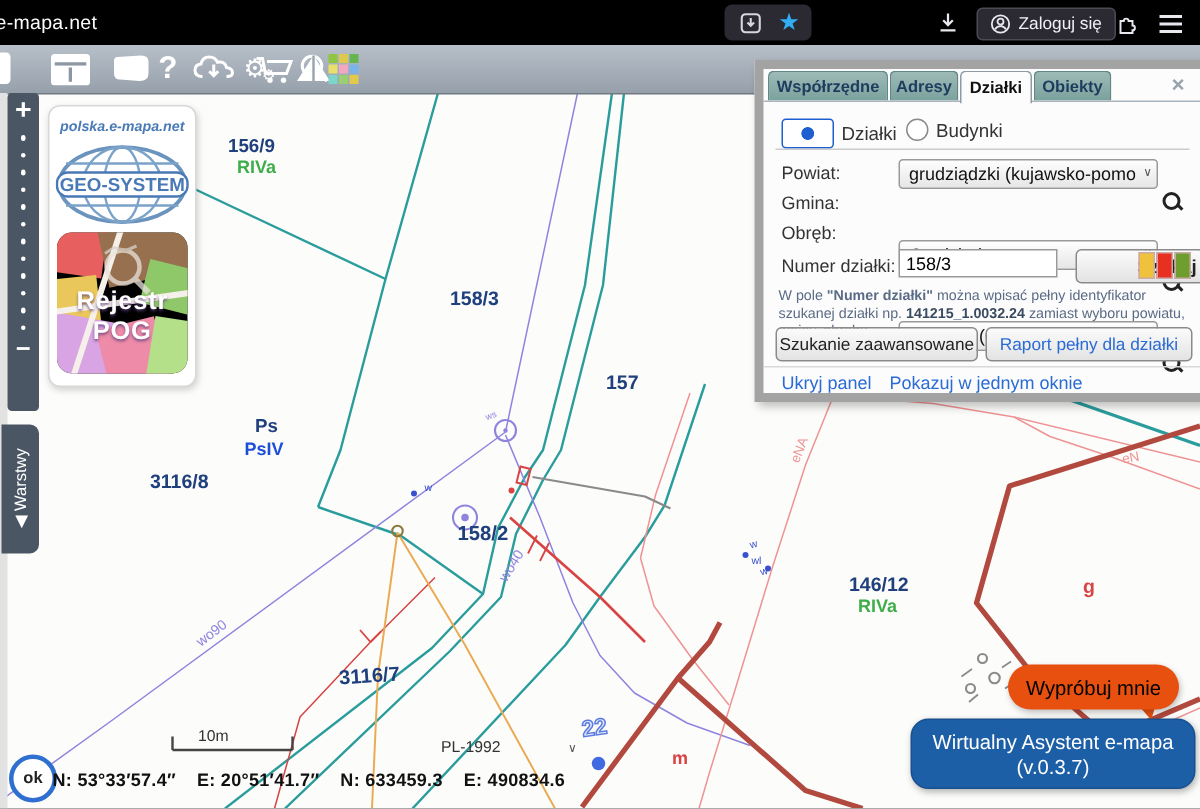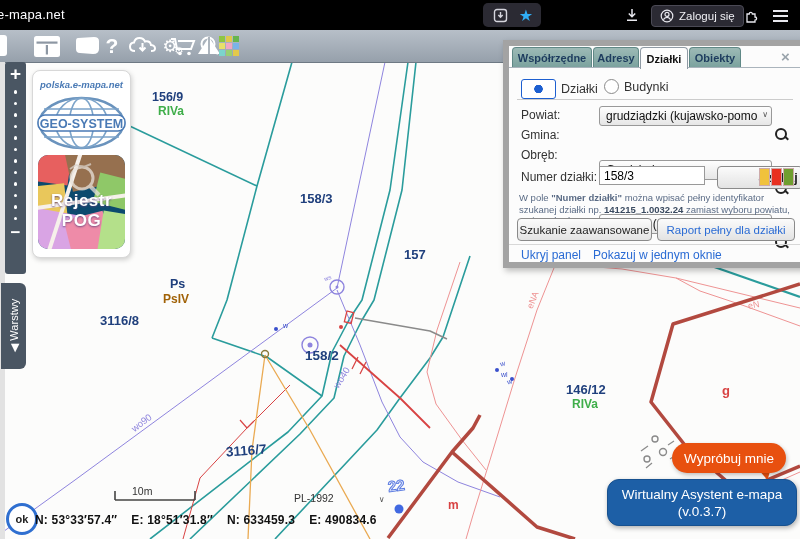--- a/index.html
+++ b/index.html
@@ -51,37 +51,37 @@
   #zoombar{left:5px;top:62px;width:21px;height:212px;background:#4a5663;border-radius:3px;
            display:flex;flex-direction:column;align-items:center;color:#fff;}
   #zoomdots{display:flex;flex-direction:column;align-items:center;gap:8px;margin-top:6px;}
   #zoomdots i{width:3.5px;height:3.5px;border-radius:50%;background:#fff;display:block;}
   #layers-tab{left:1px;top:283px;width:25px;height:86px;background:#4a5663;border-radius:0 6px 6px 0;}
   #layers-tab span{position:absolute;left:-24px;top:36px;width:74px;transform:rotate(-90deg);
                    color:#fff;font-size:11px;text-align:center;}
   #logocard{left:32px;top:70px;width:97px;height:186px;background:#fff;border:1px solid #d8d8d8;
             border-radius:8px;box-shadow:1px 2px 5px rgba(0,0,0,.18);}
   #sitename{left:0;top:8px;width:97px;text-align:center;font-size:9.5px;font-weight:bold;color:#4a7ab5;font-style:italic;}
-  #pog{left:5px;top:84px;width:87px;height:94px;border-radius:10px;overflow:hidden;background:#0c4a6e;}
+  #pog{left:5px;top:84px;width:87px;height:94px;border-radius:10px;overflow:hidden;background:#000000;}
   #pog .patch{position:absolute;}
   #pog .road{position:absolute;background:#f6f0ea;}
   #pogtext{left:0;top:36px;width:87px;text-align:center;color:#fff;font-weight:bold;font-size:17px;
            line-height:20px;text-shadow:0 1px 2px rgba(90,60,120,.8);letter-spacing:.5px;}
   
   #maplabels .map-label{position:absolute;white-space:nowrap;}
   .outline{color:#dfe6fb;-webkit-text-stroke:1px #5a7ae0;}
   
   #okbtn{left:6px;top:503px;width:26px;height:26px;border-radius:50%;background:#fff;border:3px solid #2f6fd0;
          display:flex;align-items:center;justify-content:center;font-size:11px;font-weight:bold;color:#222;}
   #coords{left:35px;top:513px;font-size:12px;font-weight:bold;color:#111;letter-spacing:.2px;}
   #coords span{margin-right:14px;}
   #crs{left:294px;top:492px;font-size:10.5px;color:#333;}
   #scale-label{left:132px;top:485px;font-size:10.5px;color:#333;}
   #bubble{left:672px;top:443px;width:114px;height:30px;background:#e8500f;border-radius:15px;
-          color:#ffffff;font-size:13.5px;display:flex;align-items:center;justify-content:center;
+          color:#000000;font-size:13.5px;display:flex;align-items:center;justify-content:center;
           box-shadow:1px 2px 4px rgba(0,0,0,.25);}
   #bubble-tail{left:757px;top:468px;width:14px;height:12px;background:#e8500f;
                clip-path:polygon(0 0,100% 0,75% 100%);}
   #assistant-btn{left:607px;top:479px;width:188px;height:45px;background:#1d5fa6;border:1px solid #17518f;
                  border-radius:12px;color:#fff;font-size:13.5px;line-height:17px;text-align:center;
                  display:flex;flex-direction:column;align-items:center;justify-content:center;
                  box-shadow:1px 2px 5px rgba(0,0,0,.3);}
 </style>
 </head>
 <body>
@@ -137,21 +137,21 @@
         <line x1="366" y1="362" x2="360" y2="374" stroke="#d84343" stroke-width="1.2"></line>
         <line x1="240" y1="420" x2="247" y2="428" stroke="#d84343" stroke-width="1.2"></line>
         <line x1="254" y1="421" x2="247" y2="428" stroke="#d84343" stroke-width="1.2"></line>
       </svg>
     <div id="maplabels" class="abs" style="left:0;top:-62px;width:800px;height:539px;">
         <div class="map-label" style="left: 152px; top: 90px; font-size: 12.5px; color: rgb(32, 64, 125); font-weight: bold;">156/9</div>
         <div class="map-label" style="left: 158px; top: 104px; font-size: 12px; color: rgb(63, 174, 74); font-weight: bold;">RIVa</div>
         <div class="map-label" style="left: 300px; top: 191px; font-size: 13px; color: rgb(32, 64, 125); font-weight: bold;">158/3</div>
         <div class="map-label" style="left: 404px; top: 247px; font-size: 13px; color: rgb(32, 64, 125); font-weight: bold;">157</div>
         <div class="map-label" style="left: 170px; top: 277px; font-size: 12.5px; color: rgb(32, 64, 125); font-weight: bold;">Ps</div>
-        <div class="map-label" style="left: 163px; top: 292px; font-size: 12px; color: #a16207; font-weight: bold;">PsIV</div>
+        <div class="map-label" style="left: 163px; top: 292px; font-size: 12px; color: #1d4ed8; font-weight: bold;">PsIV</div>
         <div class="map-label" style="left: 100px; top: 313px; font-size: 13px; color: rgb(32, 64, 125); font-weight: bold;">3116/8</div>
         <div class="map-label" style="left: 305px; top: 348px; font-size: 13.5px; color: rgb(32, 64, 125); font-weight: bold;">158/2</div>
         <div class="map-label" style="left: 226px; top: 443px; font-size: 13.5px; color: rgb(32, 64, 125); font-weight: bold; transform: rotate(-4deg);">3116/7</div>
         <div class="map-label" style="left: 566px; top: 382px; font-size: 13px; color: rgb(32, 64, 125); font-weight: bold;">146/12</div>
         <div class="map-label" style="left: 572px; top: 397px; font-size: 12px; color: rgb(63, 174, 74); font-weight: bold;">RIVa</div>
         <div class="map-label" style="left: 722px; top: 383px; font-size: 13px; color: rgb(216, 67, 67); font-weight: bold;">g</div>
         <div class="map-label" style="left: 448px; top: 498px; font-size: 12px; color: rgb(216, 67, 67); font-weight: bold;">m</div>
         <div class="map-label" style="left: 626px; top: 258px; font-size: 9px; color: rgb(238, 147, 147); transform: rotate(-6deg);">eNA</div>
         <div class="map-label" style="left: 524px; top: 295px; font-size: 9px; color: rgb(238, 147, 147); transform: rotate(-68deg);">eNA</div>
         <div class="map-label" style="left: 748px; top: 300px; font-size: 9px; color: rgb(238, 147, 147); transform: rotate(-10deg);">eN</div>
@@ -382,21 +382,21 @@
   </svg>
   <div id="scale-label" class="abs">10m</div>
   <div id="crs" class="abs">
     <span>PL-1992</span>
     <span style="margin-left:42px;font-size:8px;color:#555;">∨</span>
   </div>
   <div id="okbtn" class="abs">
     <span>ok</span>
   </div>
   <div id="coords" class="abs">
-    <span>N: 53°33′57.4″</span><span>E: 18°51′31.8″</span><span>N: 633459.3</span><span>E: 490834.6</span>
+    <span>N: 53°33′57.4″</span><span>E: 20°51′41.7″</span><span>N: 633459.3</span><span>E: 490834.6</span>
   </div>
 
   <div id="bubble-tail" class="abs"></div>
   <div id="bubble" class="abs">Wypróbuj mnie</div>
   <div id="assistant-btn" class="abs">
     <div>Wirtualny Asystent e-mapa</div>
     <div>(v.0.3.7)</div>
   </div>
 
 </div>

